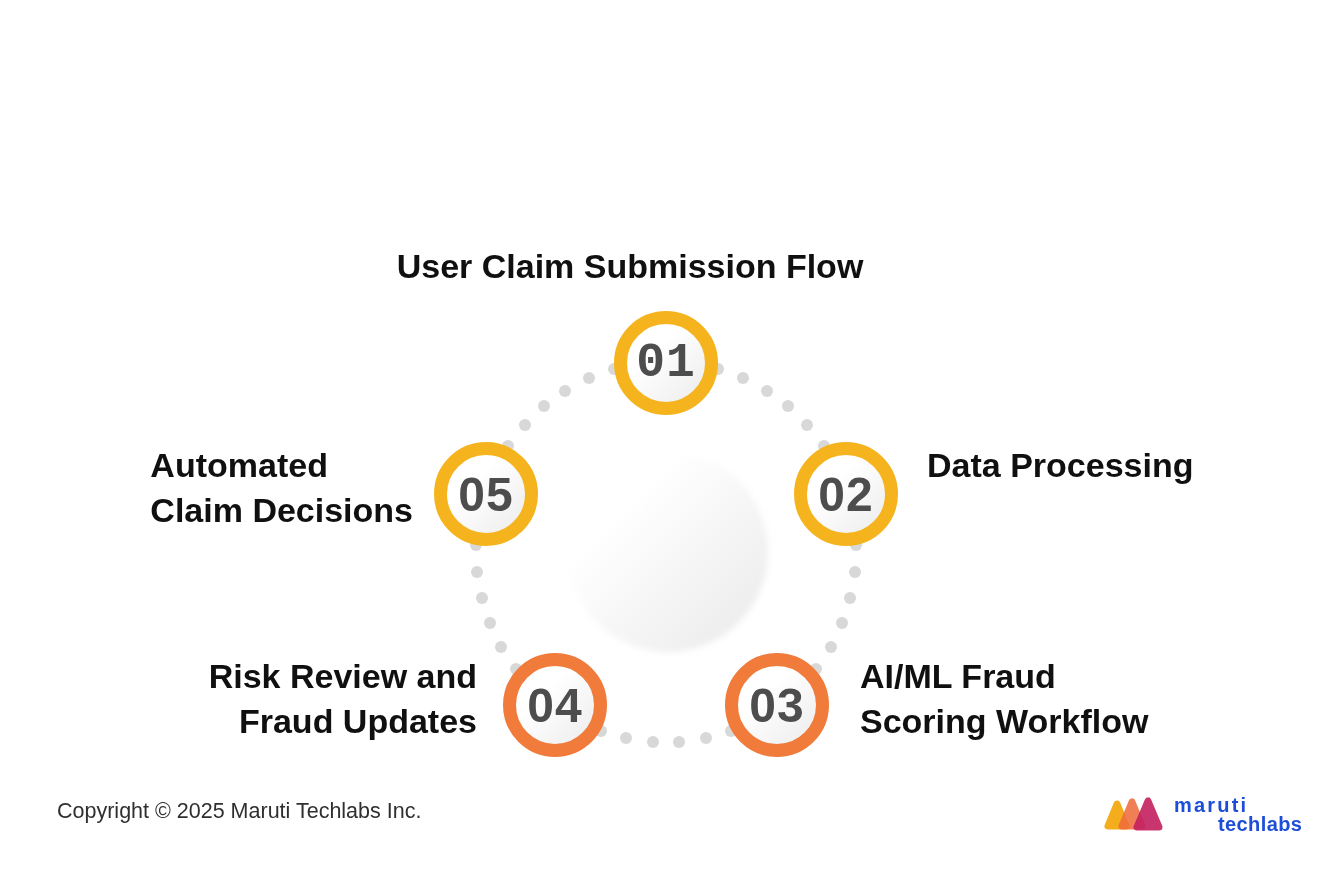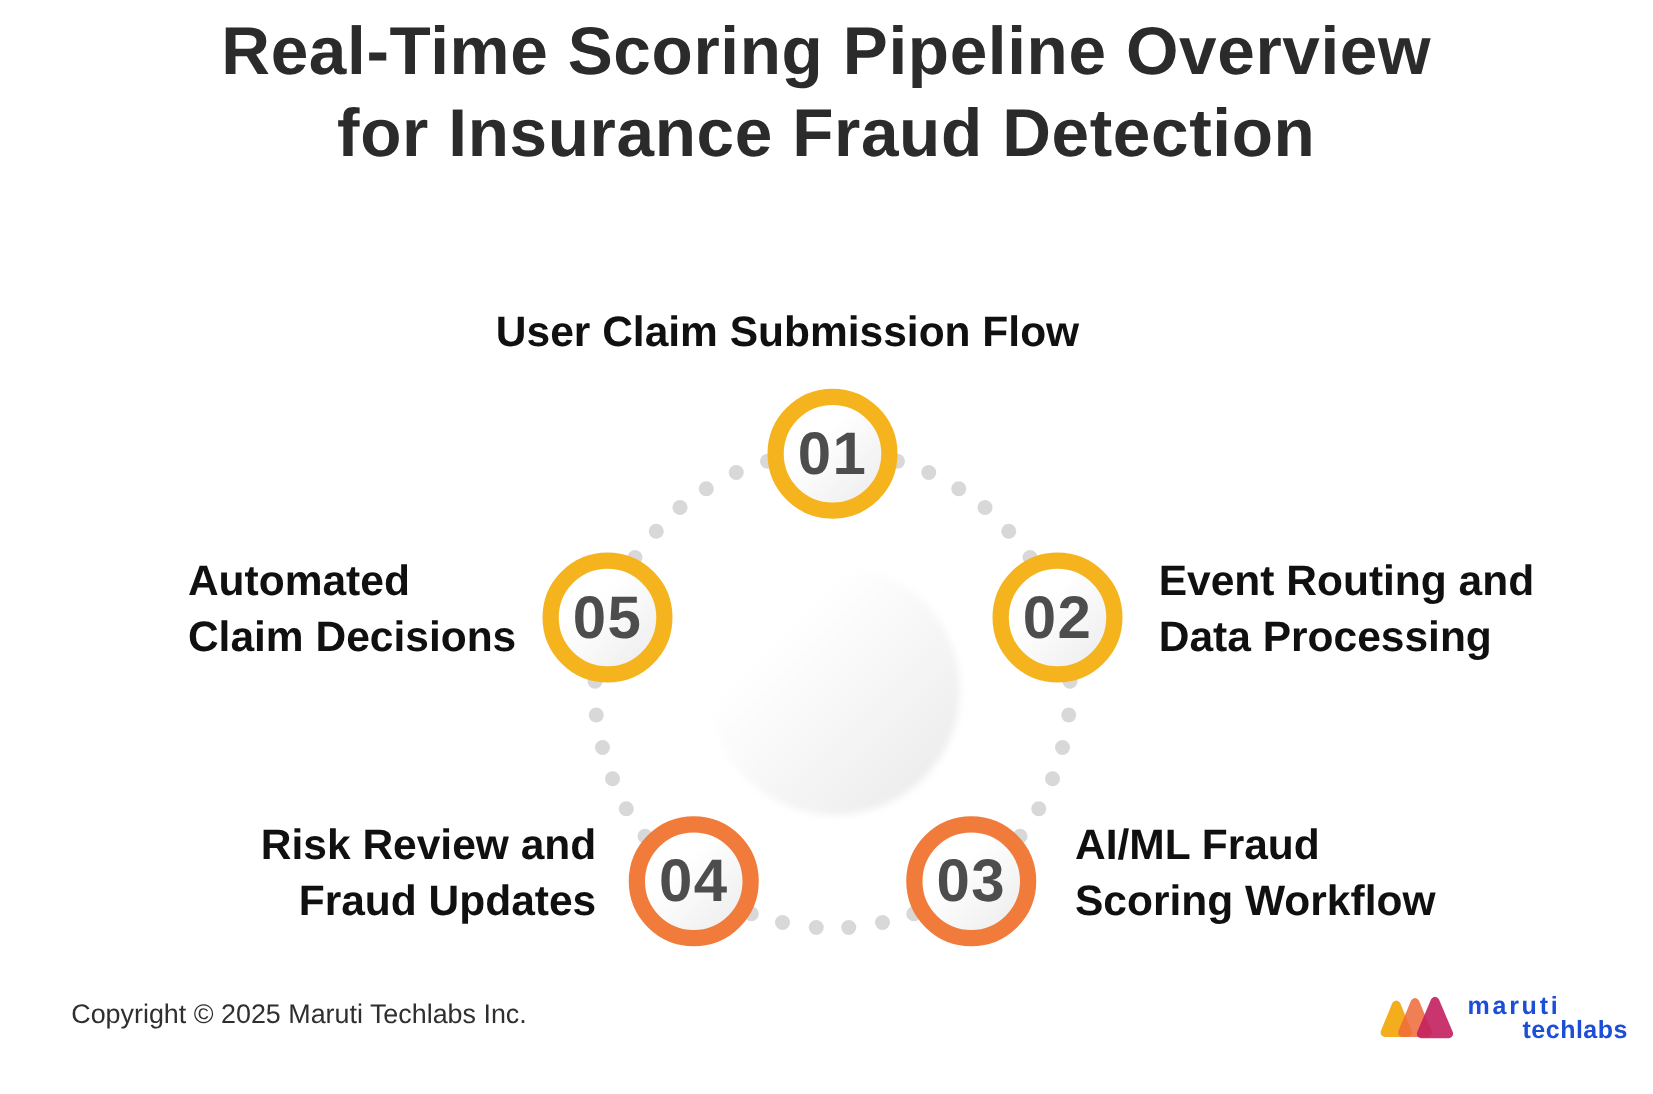--- a/index.html
+++ b/index.html
@@ -53,24 +53,20 @@
   .logo-text { margin-left:9px; font-weight:700; color:#1d4ed8; font-size:20px;
     line-height:19px; }
   .logo-text .line-top { display:block; letter-spacing:2.2px; }
   .logo-text .line-bottom { display:block; letter-spacing:0.4px;margin-left:44px; }
 </style>
 </head>
 <body>
 
 <div class="canvas">
 
-  <h1 class="title">
-    <span class="title-line">Real-Time Scoring Pipeline Overview</span>
-    <span class="title-line">for Insurance Fraud Detection</span>
-  </h1>
 
   <div>
     <div id="dotted-ring">
         <div class="dot" style="left: 660px; top: 356px; background: rgb(216, 216, 216);"></div>
         <div class="dot" style="left: 686.443px; top: 357.849px; background: rgb(216, 216, 216);"></div>
         <div class="dot" style="left: 712.371px; top: 363.36px; background: rgb(216, 216, 216);"></div>
         <div class="dot" style="left: 737.28px; top: 372.426px; background: rgb(216, 216, 216);"></div>
         <div class="dot" style="left: 760.685px; top: 384.871px; background: rgb(216, 216, 216);"></div>
         <div class="dot" style="left: 782.13px; top: 400.452px; background: rgb(216, 216, 216);"></div>
         <div class="dot" style="left: 801.198px; top: 418.865px; background: rgb(216, 216, 216);"></div>
@@ -110,40 +106,39 @@
         <div class="dot" style="left: 537.87px; top: 400.452px; background: rgb(216, 216, 216);"></div>
         <div class="dot" style="left: 559.315px; top: 384.871px; background: rgb(216, 216, 216);"></div>
         <div class="dot" style="left: 582.72px; top: 372.426px; background: rgb(216, 216, 216);"></div>
         <div class="dot" style="left: 607.629px; top: 363.36px; background: rgb(216, 216, 216);"></div>
         <div class="dot" style="left: 633.557px; top: 357.849px; background: rgb(216, 216, 216);"></div>
       </div>
 
     <div class="center-blob"></div>
 
     <div class="step-circle step-1" style="border-color: rgb(245, 180, 30);">
-      <span class="step-number" style="color: rgb(77, 77, 77);">01</span>
+      <span class="step-number" style="color: rgb(77, 77, 77); font-family: Liberation Mono, monospace;">01</span>
     </div>
     <div class="step-circle step-2" style="border-color: rgb(245, 180, 30);">
       <span class="step-number" style="color: rgb(77, 77, 77);">02</span>
     </div>
     <div class="step-circle step-3" style="border-color: rgb(240, 123, 59);">
       <span class="step-number" style="color: rgb(77, 77, 77);">03</span>
     </div>
     <div class="step-circle step-4" style="border-color: rgb(240, 123, 59);">
       <span class="step-number" style="color: rgb(77, 77, 77);">04</span>
     </div>
     <div class="step-circle step-5" style="border-color: rgb(245, 180, 30);">
       <span class="step-number" style="color: rgb(77, 77, 77);">05</span>
     </div>
 
     <div class="step-label label-1">
       <span class="label-line">User Claim Submission Flow</span>
     </div>
     <div class="step-label label-2">
-      <span class="label-line">Event Routing and</span>
       <span class="label-line">Data Processing</span>
     </div>
     <div class="step-label label-3">
       <span class="label-line">AI/ML Fraud</span>
       <span class="label-line">Scoring Workflow</span>
     </div>
     <div class="step-label label-4">
       <span class="label-line">Risk Review and</span>
       <span class="label-line">Fraud Updates</span>
     </div>

